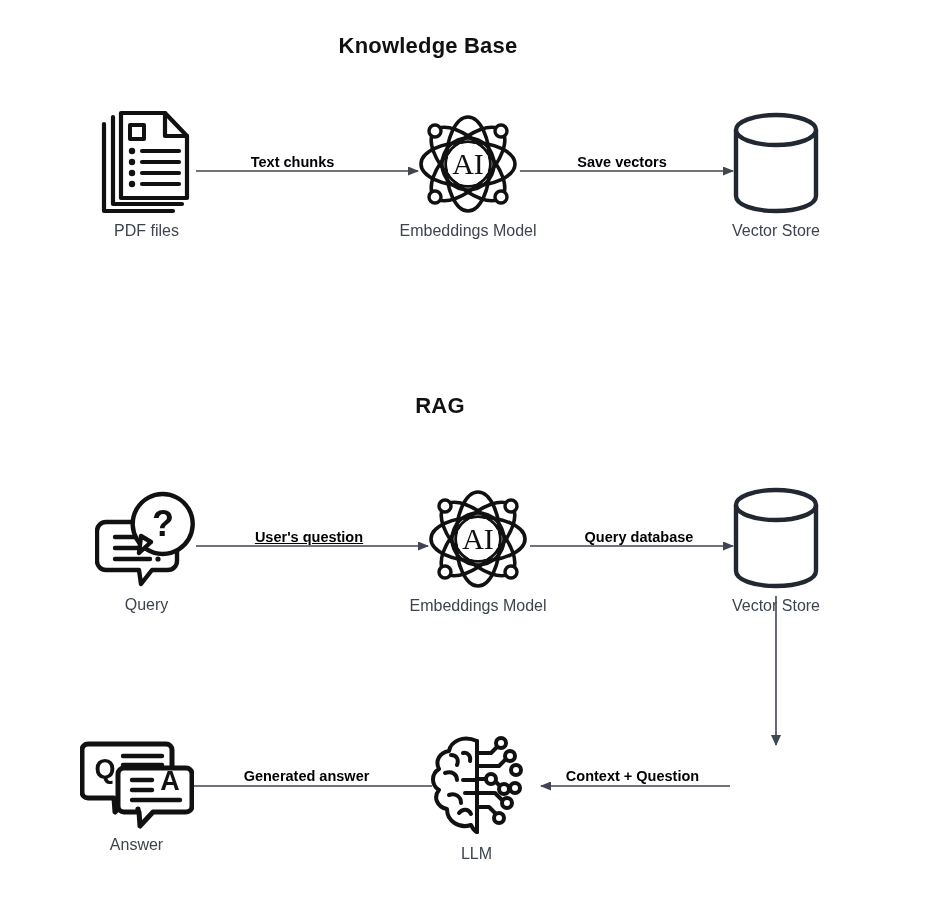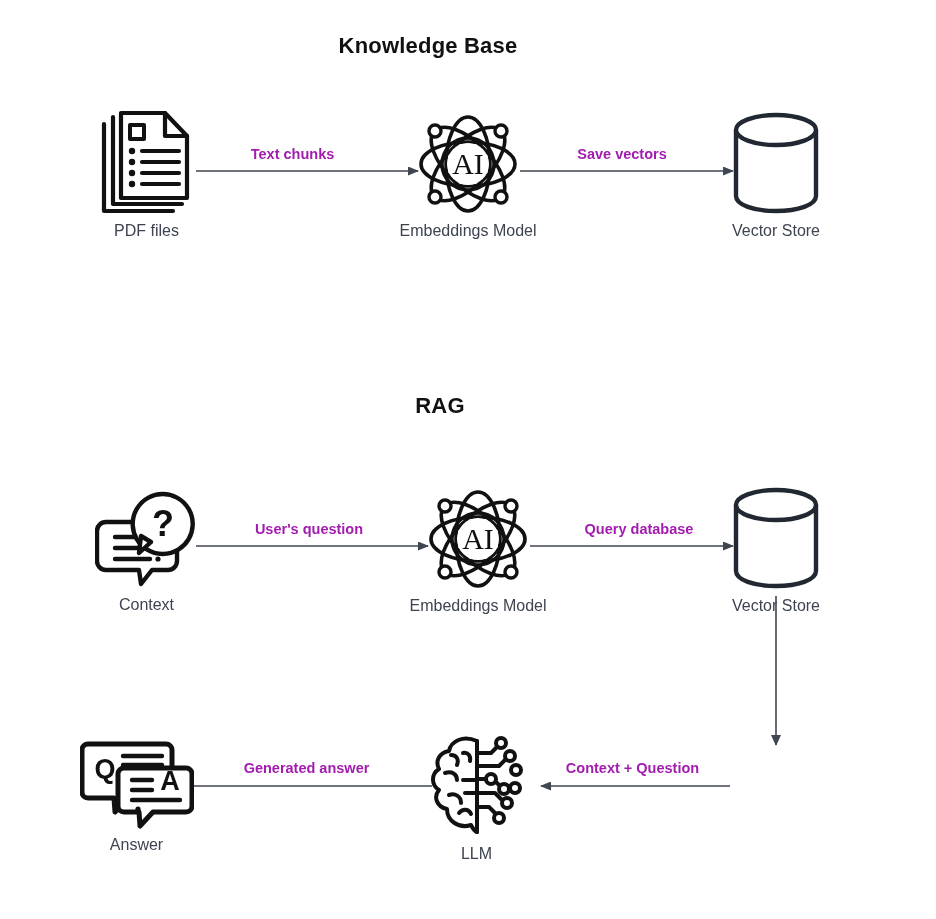--- a/index.html
+++ b/index.html
@@ -44,24 +44,25 @@
     color: #3d4450;
     margin-top: 6px;
     white-space: nowrap;
     line-height: 1.1;
   }
 
   .edge-label {
     position: absolute;
     font-size: 14.5px;
     font-weight: bold;
-    color: #a21caf;
+    color: #000000;
     white-space: nowrap;
     text-align: center;
     line-height: 1.35;
+    margin-top: 8px;
   }
 
   svg.wires {
     position: absolute;
     left: 0; top: 0;
     width: 936px; height: 919px;
     pointer-events: none;
   }
   .wire { stroke: #3f4651; stroke-width: 1.6px; fill: none; }
   .arrow-fill { fill: #3f4651; }
@@ -95,21 +96,21 @@
 
     <line class="wire" x1="776" y1="596" x2="776" y2="745" marker-end="url(#ah-d)"></line>
 
     <line class="wire" x1="730" y1="786" x2="541" y2="786" marker-end="url(#ah-l)"></line>
 
     <line class="wire" x1="432" y1="786" x2="182" y2="786" marker-end="url(#ah-l)"></line>
   </svg>
 
   <div class="edge-label" style="left:225px; top:145px; width:135px;">Text chunks</div>
   <div class="edge-label" style="left:552px; top:145px; width:140px;">Save vectors</div>
-  <div class="edge-label" style="left:239px; top:520px; width:140px;">User's question</div>
+  <div class="edge-label" style="left:239px; top:520px; width:140px;text-decoration:underline;">User's question</div>
   <div class="edge-label" style="left:568px; top:520px; width:142px;">Query database</div>
 
 
   <div class="edge-label" style="left:545px; top:759px; width:175px;">Context + Question</div>
   <div class="edge-label" style="left:224px; top:759px; width:165px;">Generated answer</div>
 
   <div class="node" style="left:84px; top:110px; width:125px;">
     <div class="node-icon">
       <svg width="96" height="106" viewBox="0 0 96 106" xmlns="http://www.w3.org/2000/svg">
         <g fill="none" stroke="#111111" stroke-width="4.2" stroke-linejoin="round" stroke-linecap="round">
@@ -179,21 +180,21 @@
           <line x1="20" y1="47" x2="68" y2="47"></line>
           <line x1="20" y1="58" x2="68" y2="58"></line>
           <line x1="20" y1="69" x2="55" y2="69"></line>
         </g>
         <circle cx="63" cy="69" r="2.6" fill="#111111"></circle>
         <path d="M68,4 a30,30 0 1 1 -0.6,0 z" fill="#ffffff" stroke="#111111" stroke-width="4.4"></path>
         <path d="M56,52 l-12,11 l2,-17 z" fill="#ffffff" stroke="#111111" stroke-width="4.4" stroke-linejoin="round"></path>
         <text x="68" y="46" text-anchor="middle" font-family="Liberation Sans, sans-serif" font-size="36" font-weight="bold" fill="#111111">?</text>
       </svg>
     </div>
-    <div class="node-label">Context</div>
+    <div class="node-label">Query</div>
   </div>
 
   <div class="node" style="left:380px; top:487px; width:196px;">
     <div class="node-icon">
       <svg width="104" height="104" viewBox="0 0 104 104" xmlns="http://www.w3.org/2000/svg">
         <g fill="none" stroke="#111111" stroke-width="3.6">
           <ellipse cx="52" cy="52" rx="22" ry="47"></ellipse>
           <ellipse cx="52" cy="52" rx="47" ry="22"></ellipse>
           <ellipse cx="52" cy="52" rx="22" ry="47" transform="rotate(45 52 52)"></ellipse>
           <ellipse cx="52" cy="52" rx="22" ry="47" transform="rotate(-45 52 52)"></ellipse>

